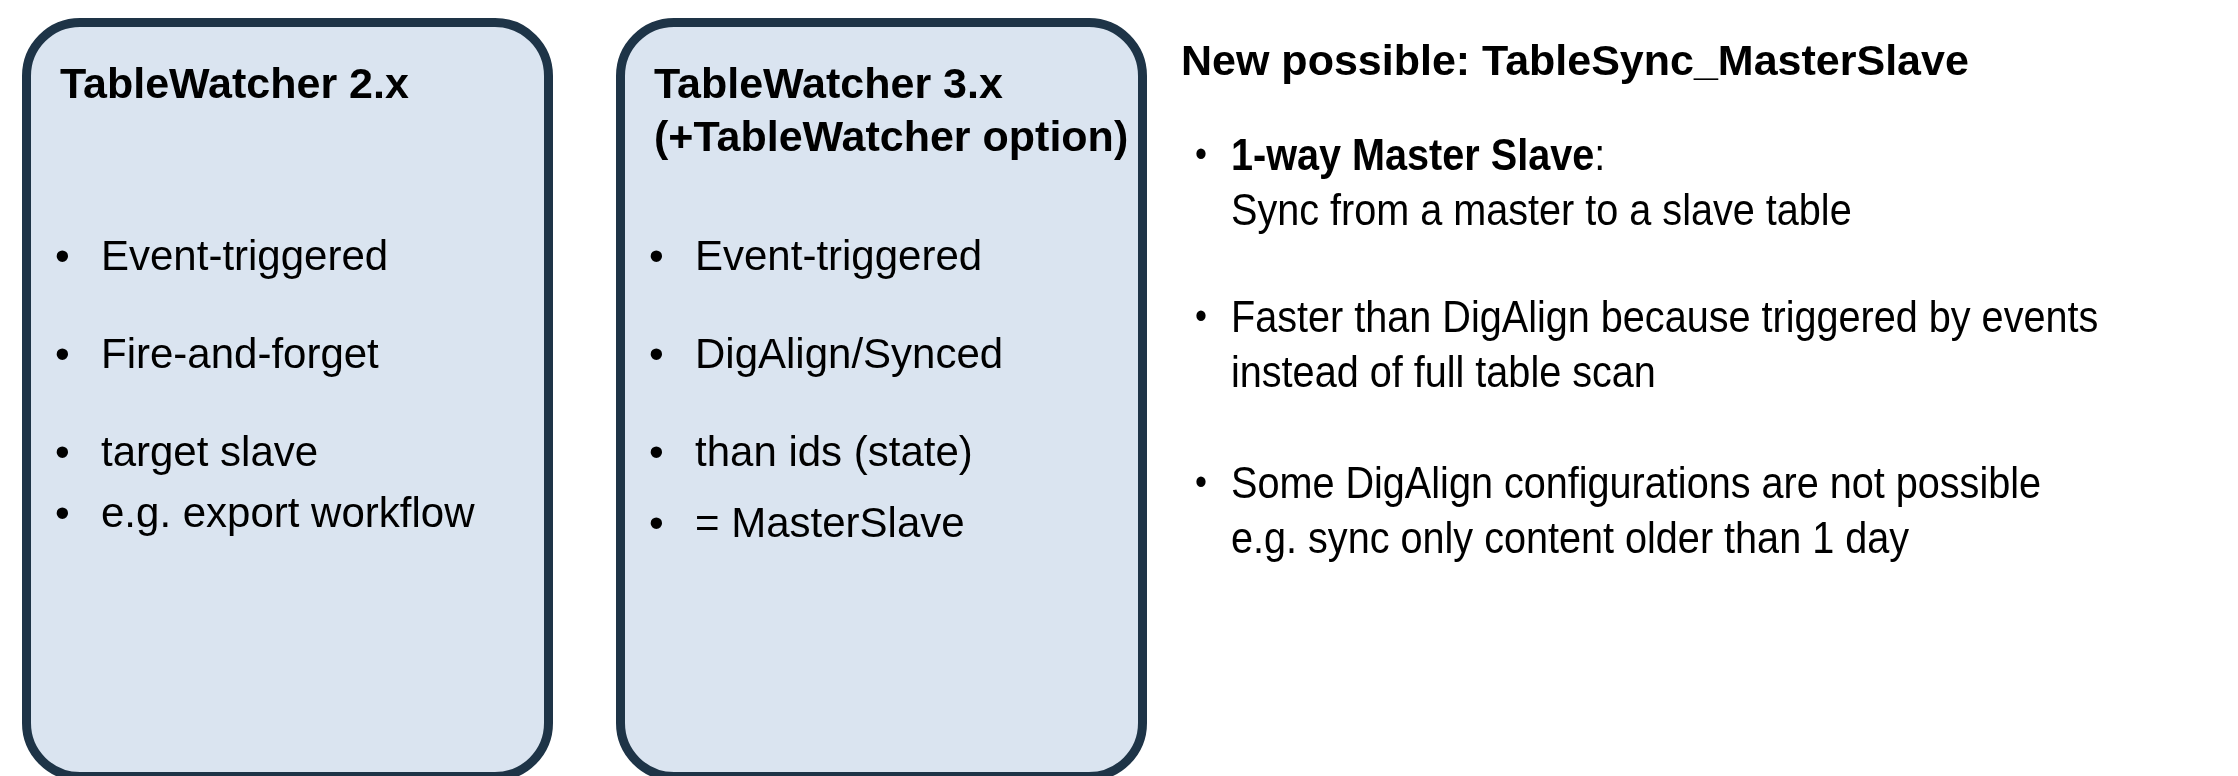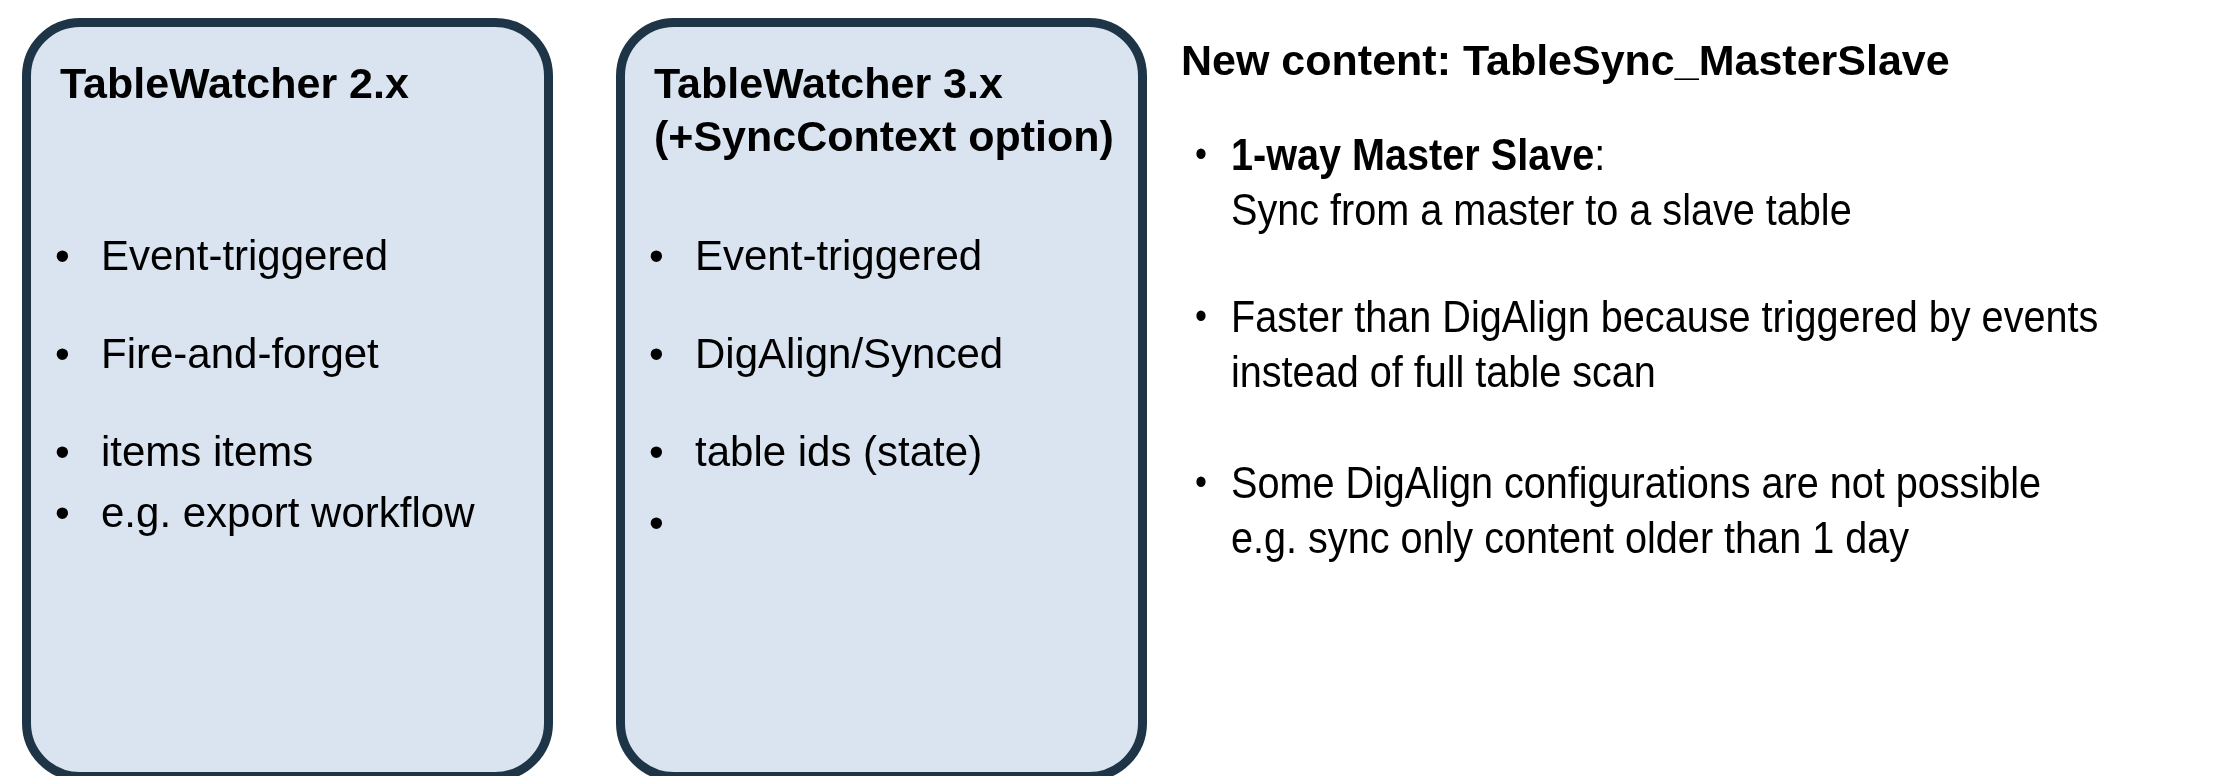--- a/index.html
+++ b/index.html
@@ -78,65 +78,66 @@
       </li>
       <li>
         <span class="bullet-glyph">•</span>
         <span class="li-text">
             <div>Fire-and-forget</div>
           </span>
       </li>
       <li class="tight">
         <span class="bullet-glyph">•</span>
         <span class="li-text">
-          <div>items items</div>
+          <div>target slave</div>
         </span>
       </li>
       <li>
         <span class="bullet-glyph">•</span>
         <span class="li-text">
             <div>e.g. export workflow</div>
           </span>
       </li>
     </ul>
   </div>
 
   <div class="box box2">
     <div class="box-title">
       <div>TableWatcher 3.x</div>
-      <div>(+SyncContext option)</div>
+      <div>(+TableWatcher option)</div>
     </div>
     <ul class="box-bullets">
       <li>
         <span class="bullet-glyph">•</span>
         <span class="li-text">
             <div>Event-triggered</div>
           </span>
       </li>
       <li>
         <span class="bullet-glyph">•</span>
         <span class="li-text">
             <div>DigAlign/Synced</div>
           </span>
       </li>
       <li class="tight">
         <span class="bullet-glyph">•</span>
         <span class="li-text">
-          <div>table ids (state)</div>
+          <div>than ids (state)</div>
         </span>
       </li>
       <li>
         <span class="bullet-glyph">•</span>
         <span class="li-text">
+          <div>= MasterSlave</div>
         </span>
       </li>
     </ul>
   </div>
 
-  <div class="right-title">New content: TableSync_MasterSlave</div>
+  <div class="right-title">New possible: TableSync_MasterSlave</div>
 
   <div class="right-bullets">
 
     <div class="rb rb1">
       <span class="bullet-glyph">•</span>
       <span class="li-text">
         <div><span class="b">1-way Master Slave</span><span>:</span></div>
         <div>Sync from a master to a slave table</div>
       </span>
     </div>

